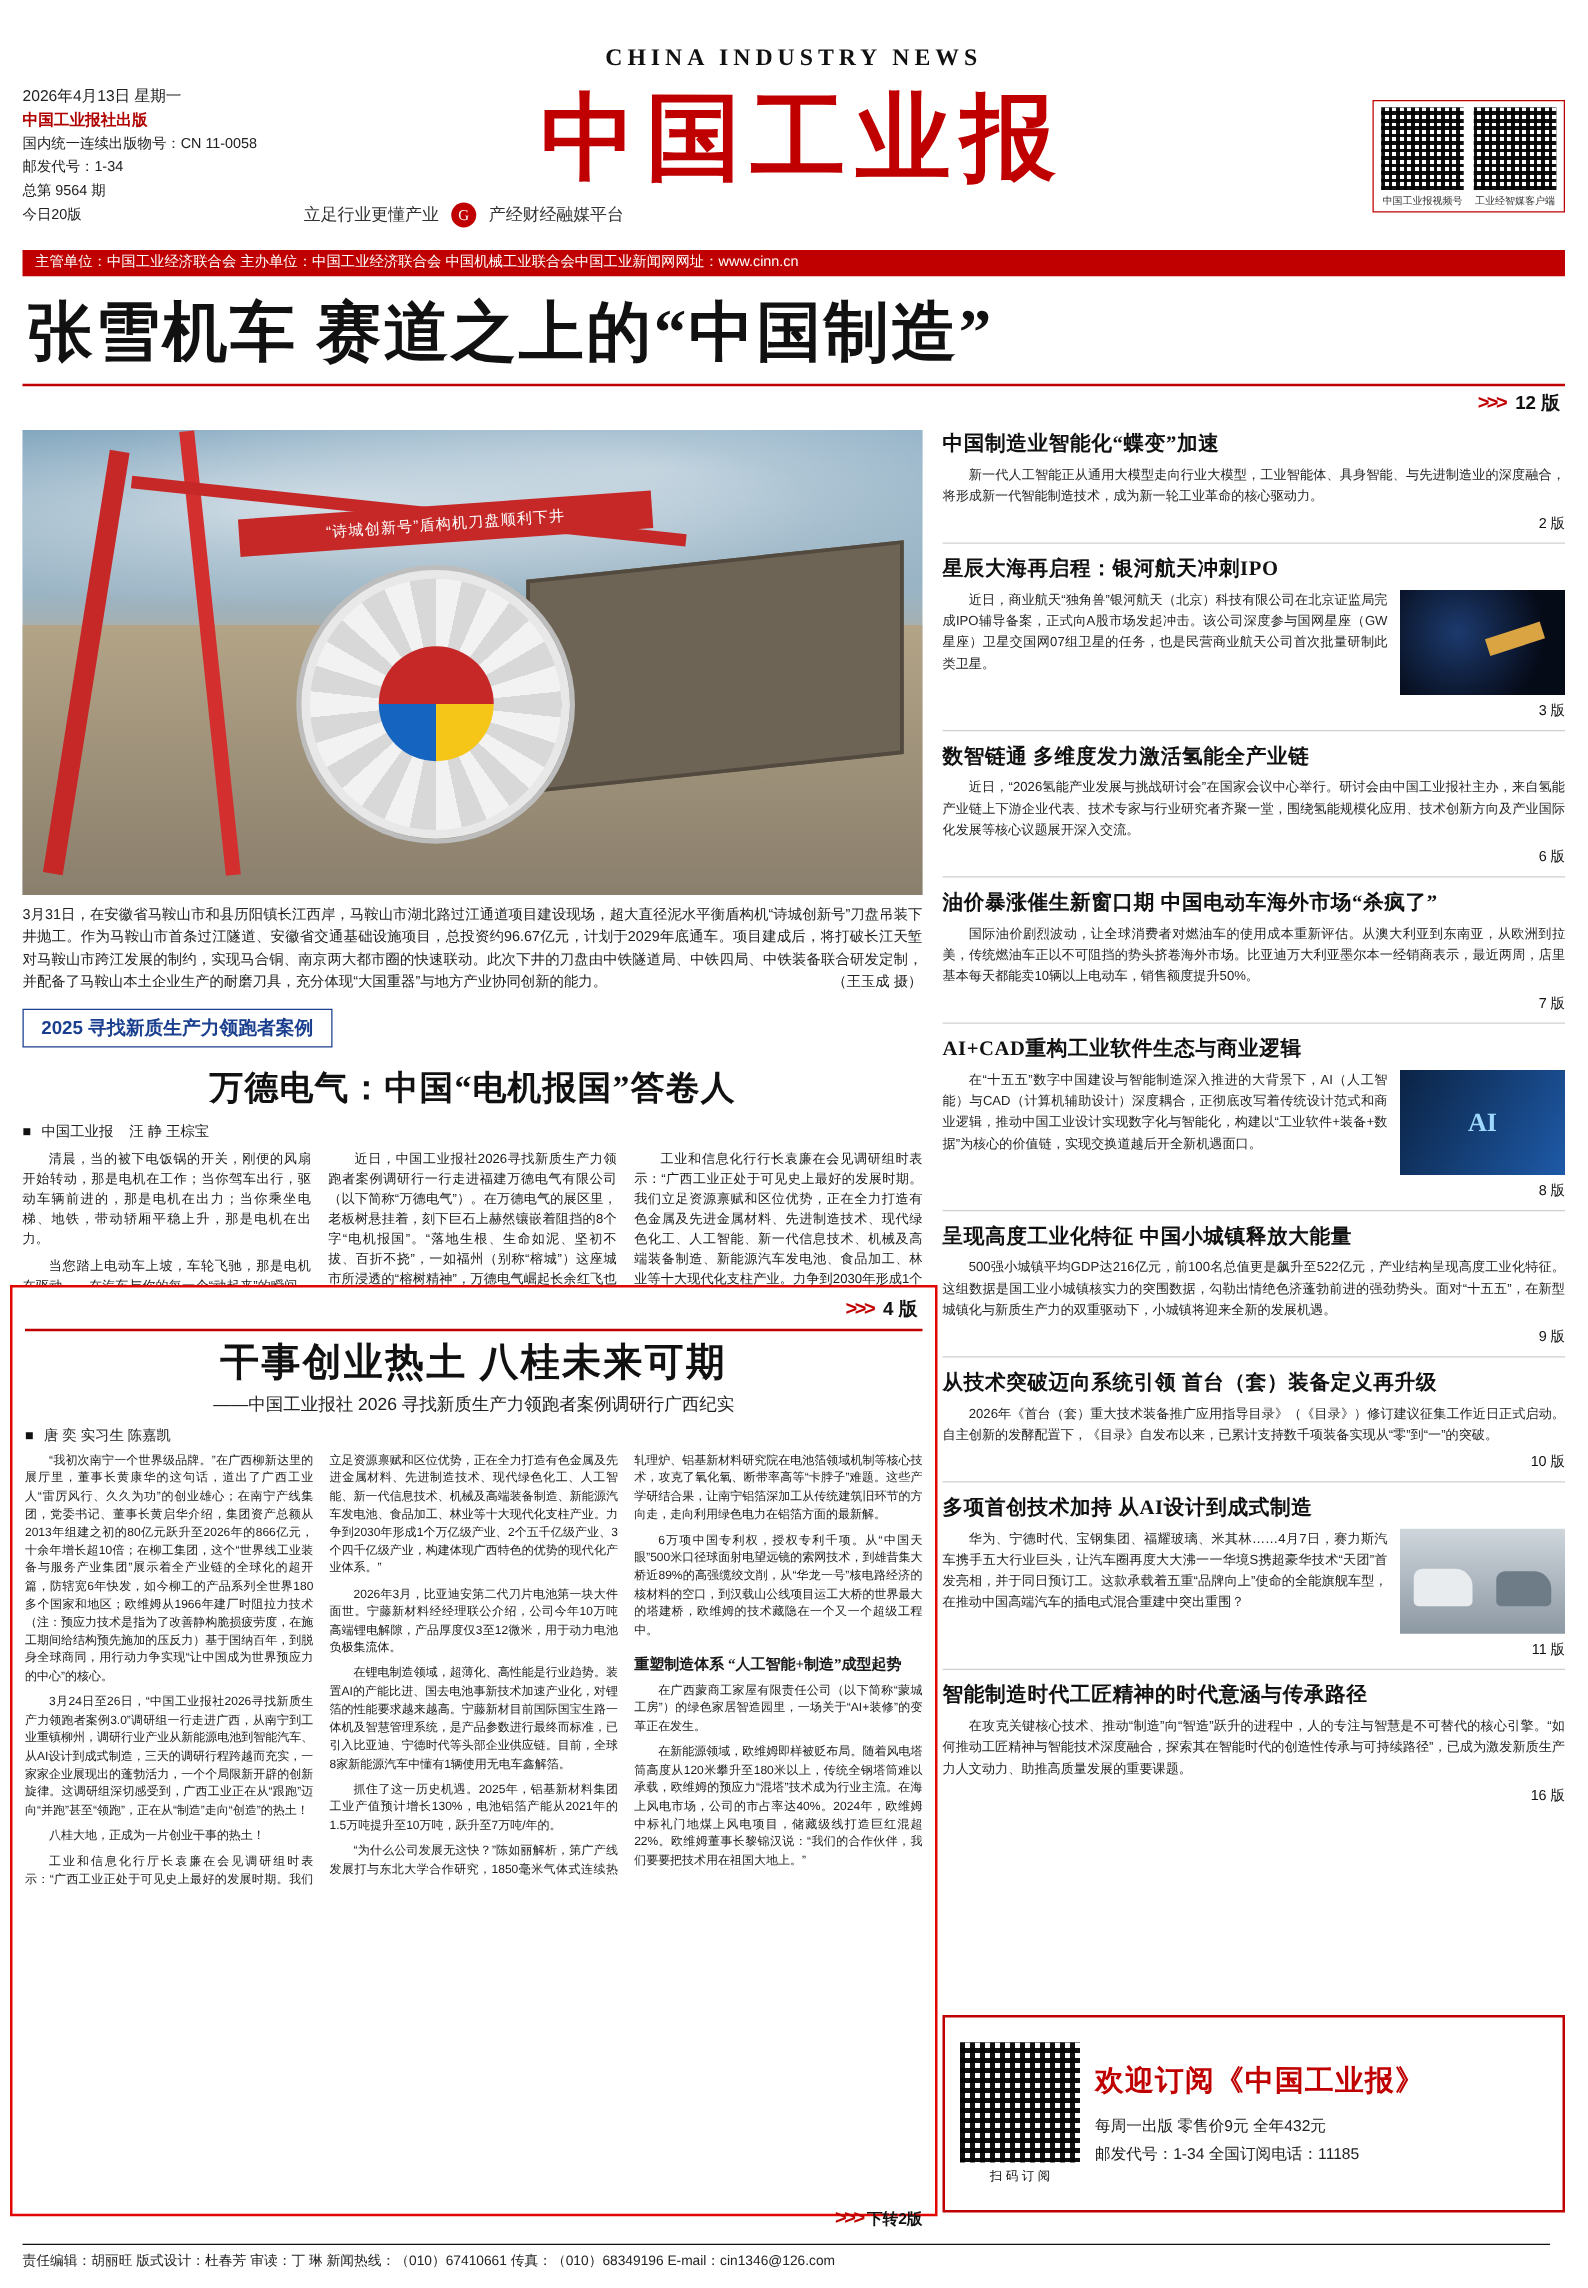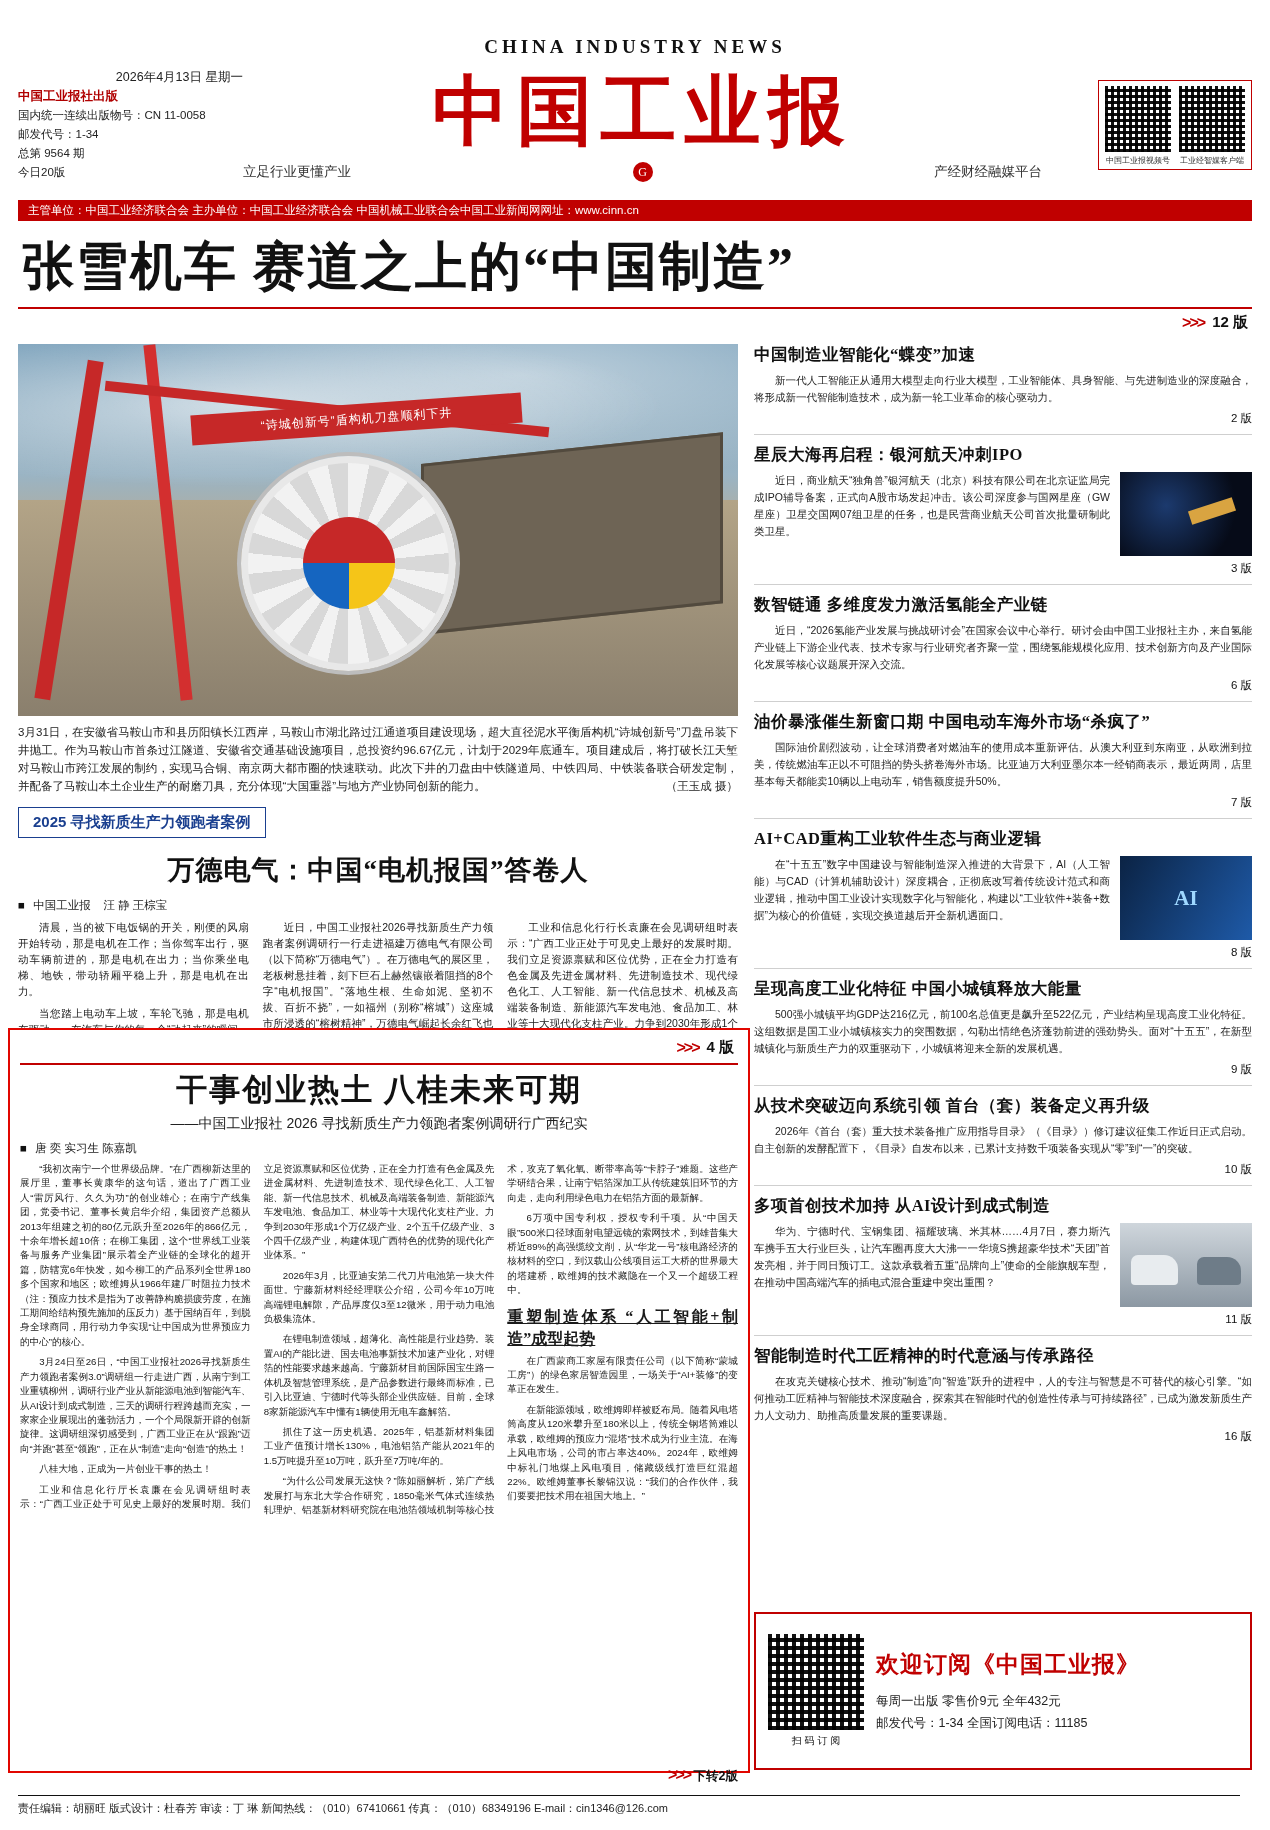--- a/index.html
+++ b/index.html
@@ -28,37 +28,37 @@
     display:flex; align-items:flex-start;
     margin-top:6px; height:132px;
   }
   .mast-left {
     width:225px;
     font-size:11.5px;
     line-height:19px;
     color:#222;
     padding-top:4px;
   }
-  .mast-left .date { font-size:12.5px;text-align:right; }
+  .mast-left .date { font-size:12.5px; }
   .mast-left .pub { color:#b00000; font-weight:bold; font-size:12.5px; }
   .mast-center { flex:1; text-align:center; position:relative; }
   .cn-title {
     font-family:"Liberation Serif", serif;
     font-weight:bold;
     color:#c00000;
     font-size:76px;
     letter-spacing:8px;
     line-height:86px;
     margin-top:4px;
   }
   .slogan {
     margin-top:8px;
     font-size:13.5px;
     color:#333;
-    display:flex; align-items:center; justify-content:space-between; gap:10px;
+    display:flex; align-items:center; justify-content:flex-start; gap:10px;
   }
   .slogan .logo-dot {
     width:20px;height:20px;border-radius:50%;
     background:#c00000;color:#fff;font-size:12px;
     display:inline-flex;align-items:center;justify-content:center;
     font-family:"Liberation Serif",serif;
   }
   .mast-right {
     width:210px; display:flex; justify-content:flex-end; padding-top:16px;
   }
@@ -219,21 +219,21 @@
   .boxed h2 {
     text-align:center; margin:4px 0 2px;
     font-family:"Liberation Serif", serif; font-weight:bold;
     font-size:31px; letter-spacing:2px;
   }
   .boxed .dek { text-align:center; font-size:14px; margin:4px 0 8px; color:#222;}
   .boxed .byline { margin:0 0 6px; }
   .boxed .threecol { column-count:3; column-gap:13px; font-size:9.6px; line-height:14.4px; height:600px;}
   .sect-title {
     font-family:"Liberation Serif",serif; font-weight:bold;
-    font-size:16px; margin:8px 0 4px; line-height:22px;text-decoration:underline;
+    font-size:12px; margin:8px 0 4px; line-height:22px;
   }
   .cont-note { text-align:right; font-size:12.5px; font-weight:bold; margin-top:4px; }
 
   
   .subscribe {
     position:absolute; right:18px; top:1592px; width:498px; height:158px;
     border:2px solid #c00000; display:flex; align-items:center; gap:12px;
     padding:10px 12px;
   }
   .subscribe .qr2 {

